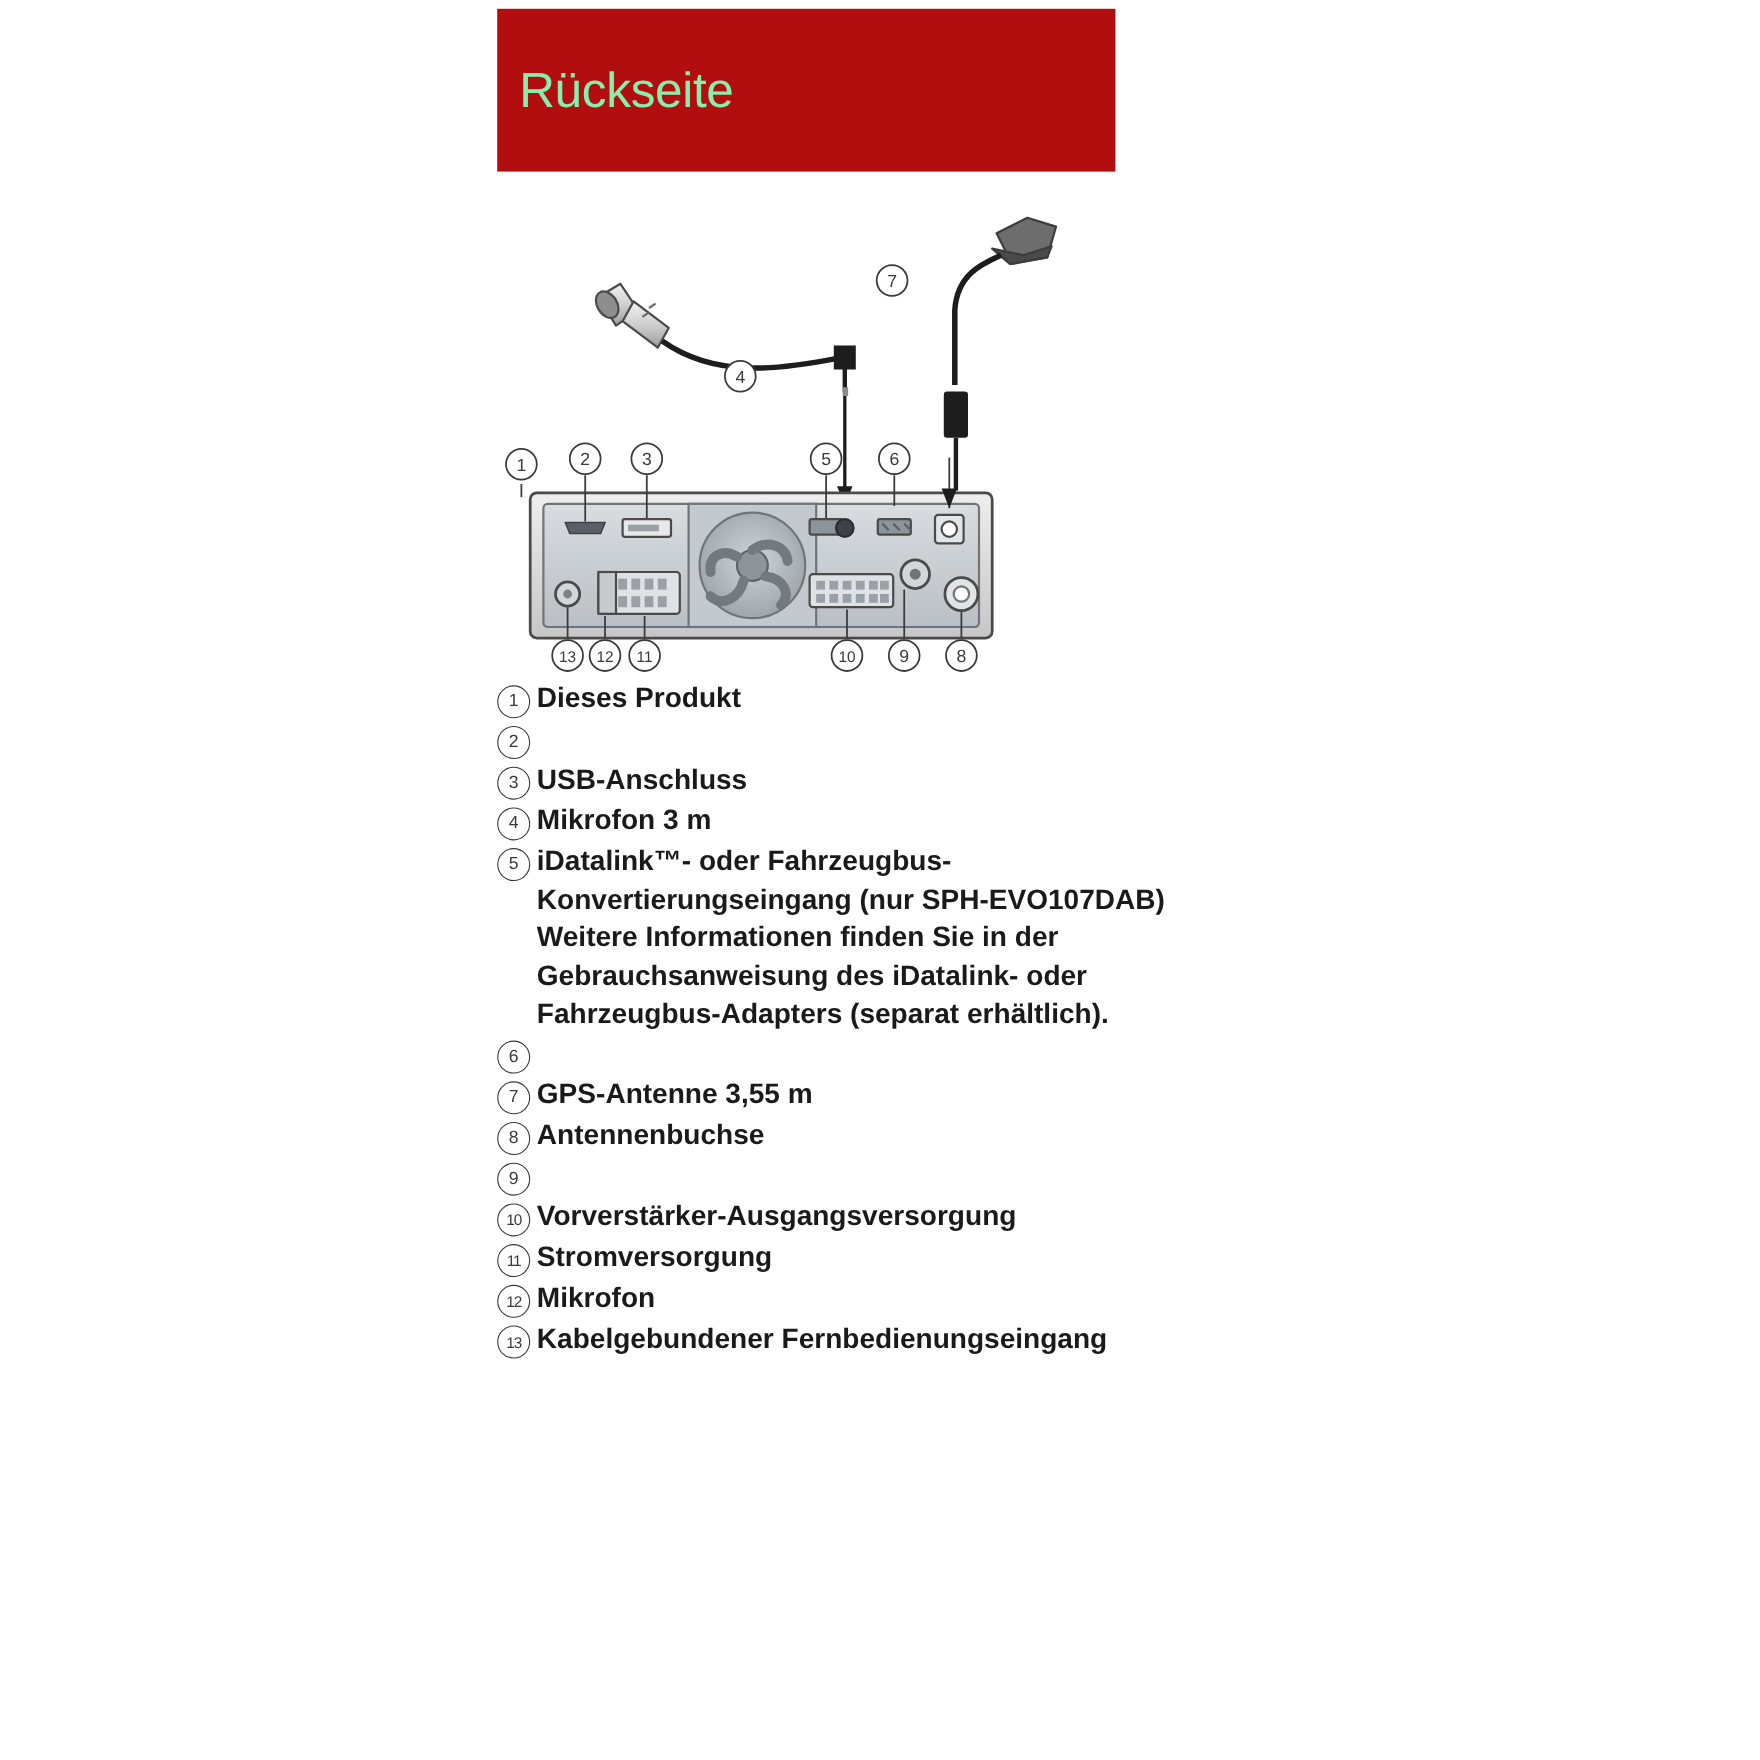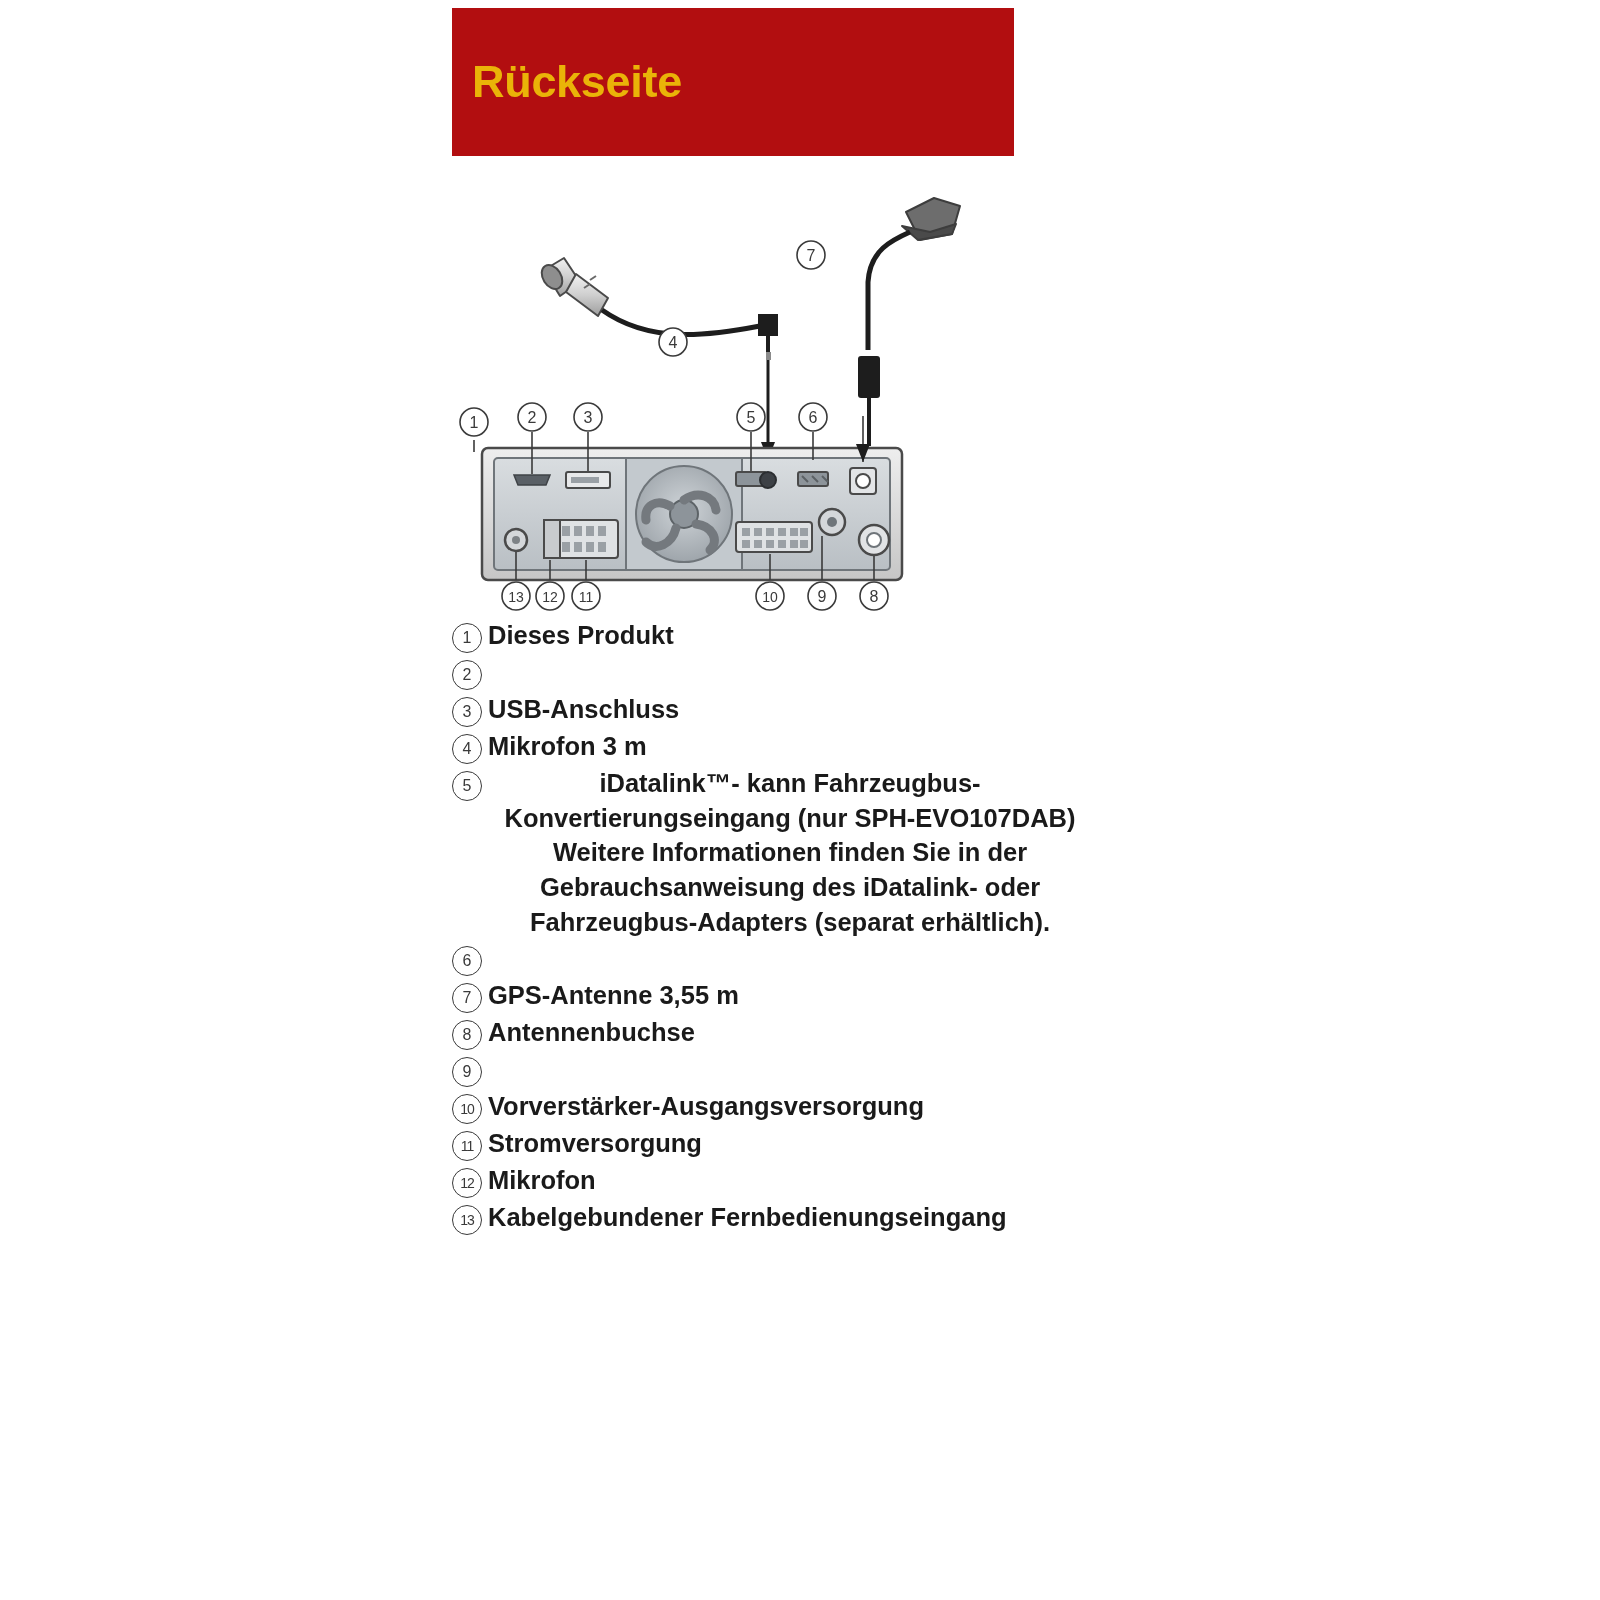--- a/index.html
+++ b/index.html
@@ -24,23 +24,23 @@
     width: 562px;
     height: 148px;
     background: #b20e10;
     display: flex;
     flex-direction: column;
     justify-content: center;
     padding-left: 20px;
     box-sizing: border-box;
   }
   .banner-line {
-    color: #eab308;
+    color: #86efac;
     font-size: 45px;
-    font-weight: bold;
+    font-weight: normal;
     line-height: 1.28;
     letter-spacing: -0.3px;
   }
 
   
   .diagram {
     position: absolute;
     left: 440px;
     top: 160px;
     width: 620px;
@@ -74,21 +74,20 @@
     margin-right: 6px;
     box-sizing: border-box;
     font-family: "Liberation Sans", sans-serif;
   }
   .num.wide { font-size: 14px; letter-spacing: -1px; }
   .legend-text {
     font-size: 25.5px;
     line-height: 1.36;
     color: #1a1a1a;
     font-weight: 600;
-    text-align: center;
   }
   .legend-text .sub {
     display: block;
   }
 </style>
 </head>
 <body>
 
 <div class="banner">
   <div class="banner-line">Rückseite</div>
@@ -322,21 +321,21 @@
   </div>
 
   <div class="legend-item">
     <div class="num">4</div>
     <div class="legend-text">Mikrofon 3 m</div>
   </div>
 
   <div class="legend-item">
     <div class="num">5</div>
     <div class="legend-text">
-      <span>iDatalink™- kann Fahrzeugbus-Konvertierungseingang (nur SPH-EVO107DAB)</span>
+      <span>iDatalink™- oder Fahrzeugbus-Konvertierungseingang (nur SPH-EVO107DAB)</span>
       <span class="sub">Weitere Informationen finden Sie in der Gebrauchsanweisung des iDatalink- oder Fahrzeugbus-Adapters (separat erhältlich).</span>
     </div>
   </div>
 
   <div class="legend-item">
     <div class="num">6</div>
   </div>
 
   <div class="legend-item">
     <div class="num">7</div>

